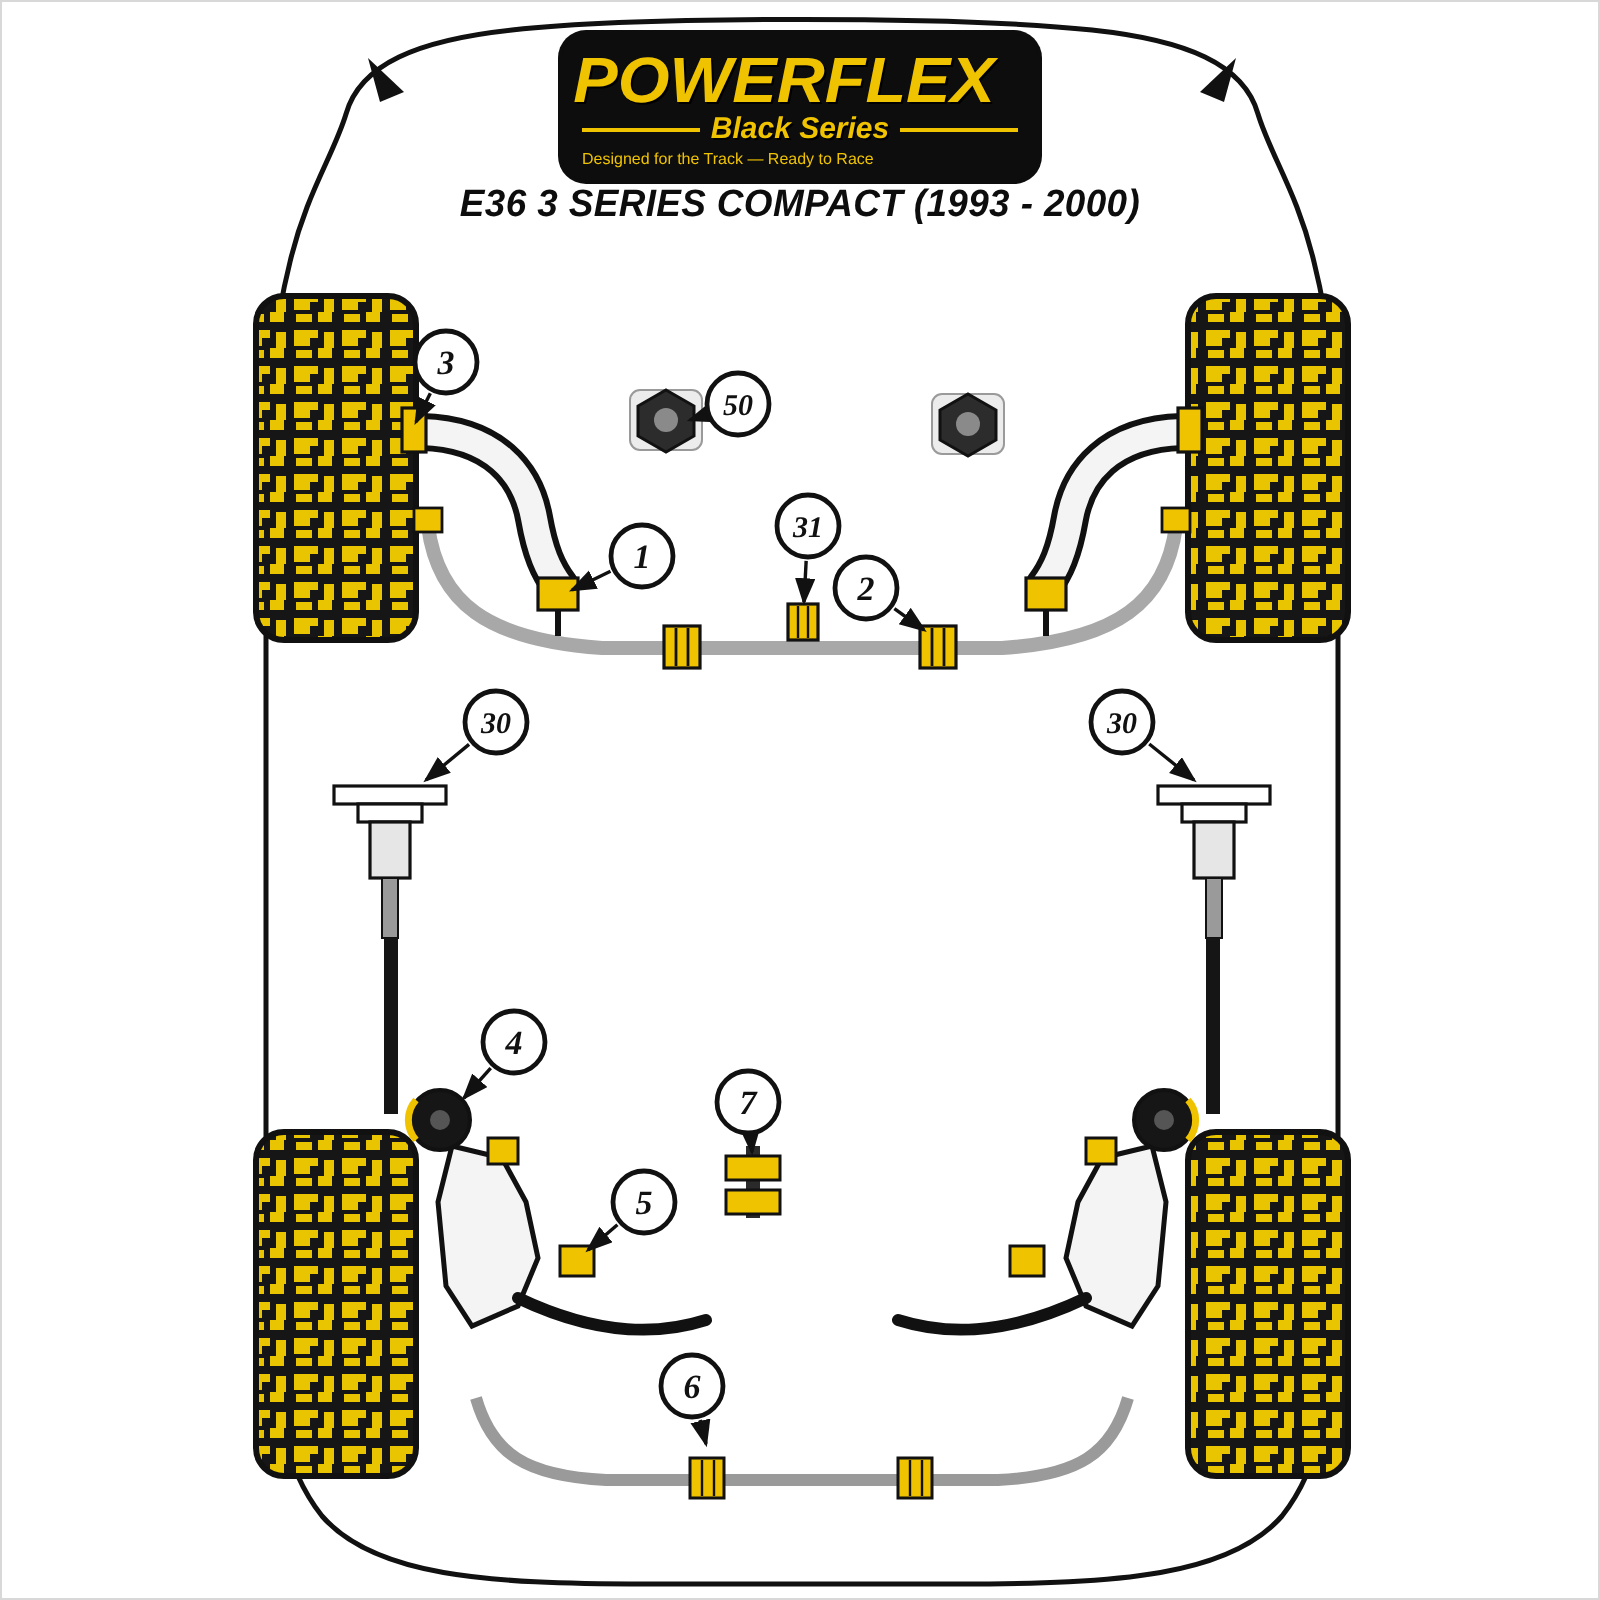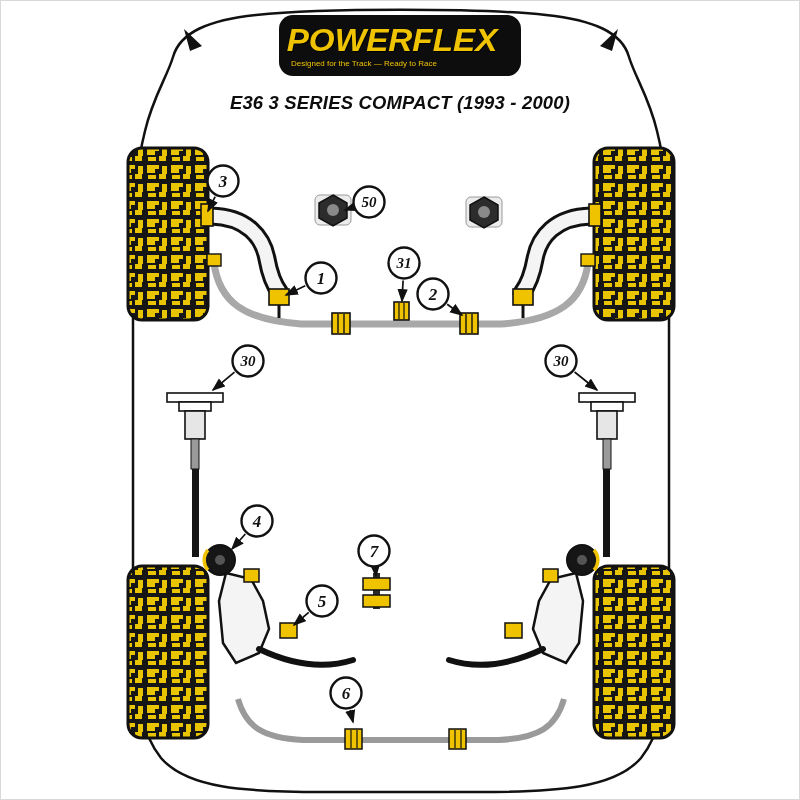--- a/index.html
+++ b/index.html
@@ -249,18 +249,21 @@
       </g>
       <g>
         <line x1="349.1062093293182" y1="709.0114386500326" x2="352" y2="721" stroke="#111" stroke-width="1.7" marker-end="url(#arrowhead)"></line>
         <circle cx="345" cy="692" r="15.5" fill="#fff" stroke="#111" stroke-width="2.4"></circle>
         <text x="345" y="692" text-anchor="middle" dy="0.36em" class="co-num" font-size="17" fill="#111">6</text>
       </g>
     </svg>
 
   <div class="logo" style="--pfyellow:#F0C300;">
     <div class="brand">POWERFLEX</div>
+    <div class="series">
+      <span>Black Series</span>
+    </div>
     <div class="tagline">Designed for the Track — Ready to Race</div>
   </div>
 
   <div class="title">E36 3 SERIES COMPACT (1993 - 2000)</div>
 
 </div>
 
 </body></html>

